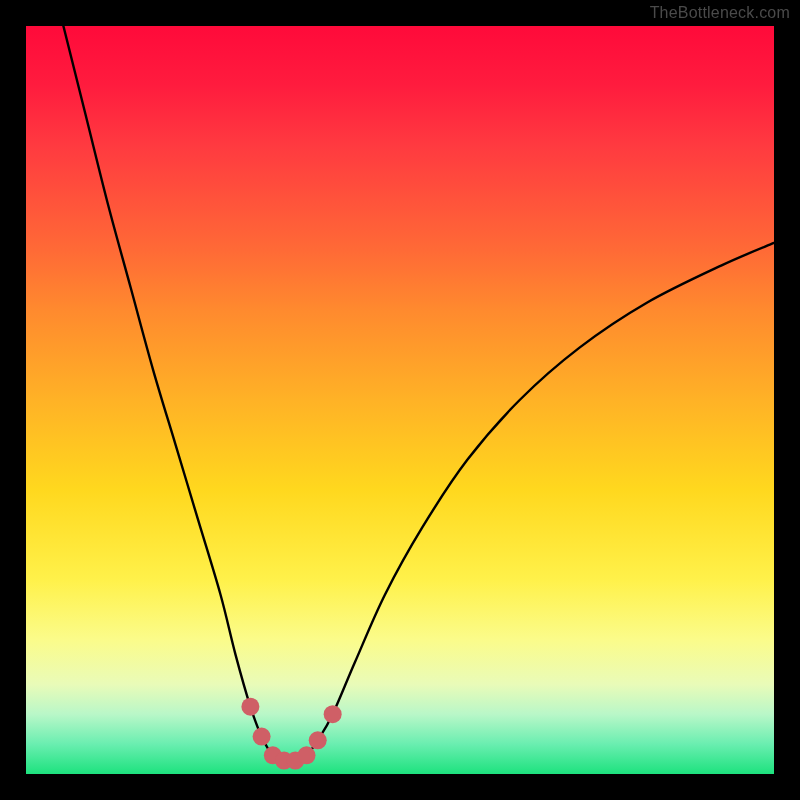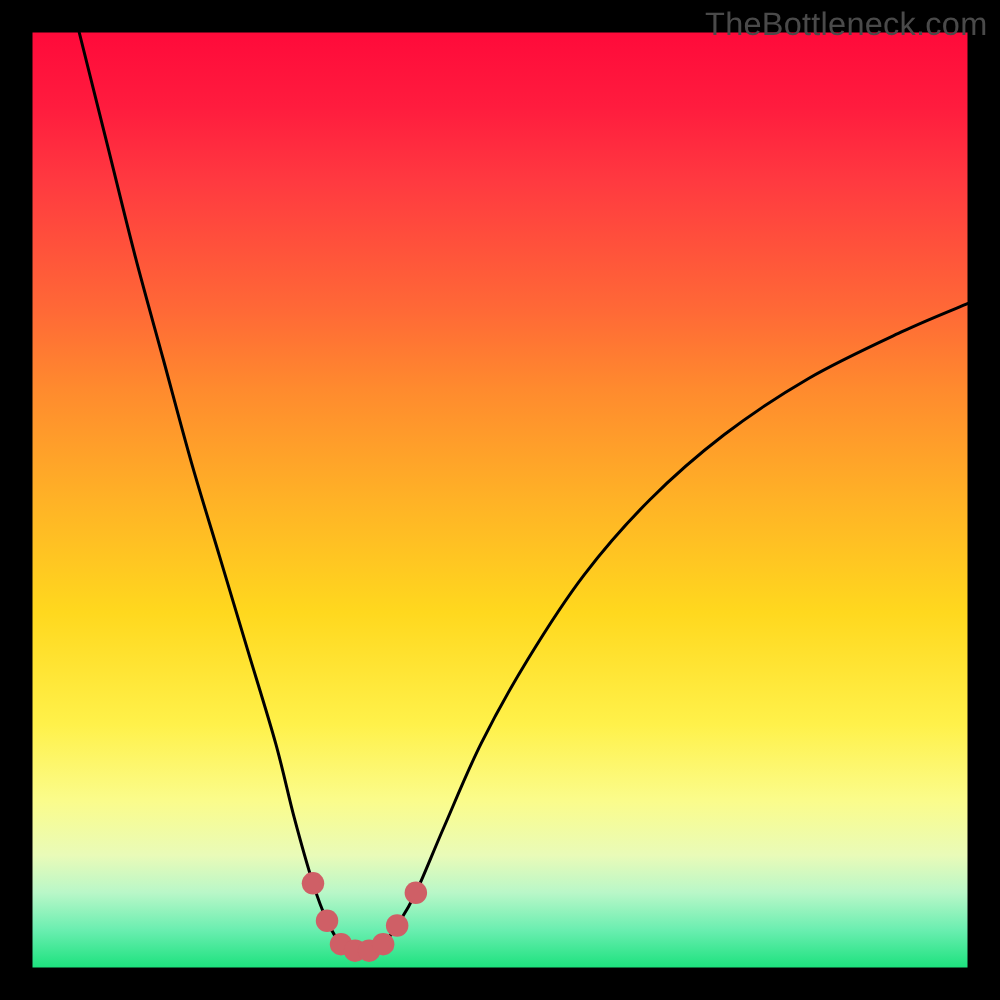--- a/index.html
+++ b/index.html
@@ -32,21 +32,21 @@
       #b9f7c8 92%,
       #6aeeb0 96%,
       #1de27e 100%
     );
   }
   .watermark {
     position: absolute;
     top: 4px;
     right: 10px;
     color: #4a4a4a;
-    font-size: 26px;
+    font-size: 16px;
     font-weight: 500;
     letter-spacing: 0.2px;
     z-index: 10;
   }
   svg.curve {
     position: absolute;
     left: 0;
     top: 0;
     width: 748px;
     height: 748px;

